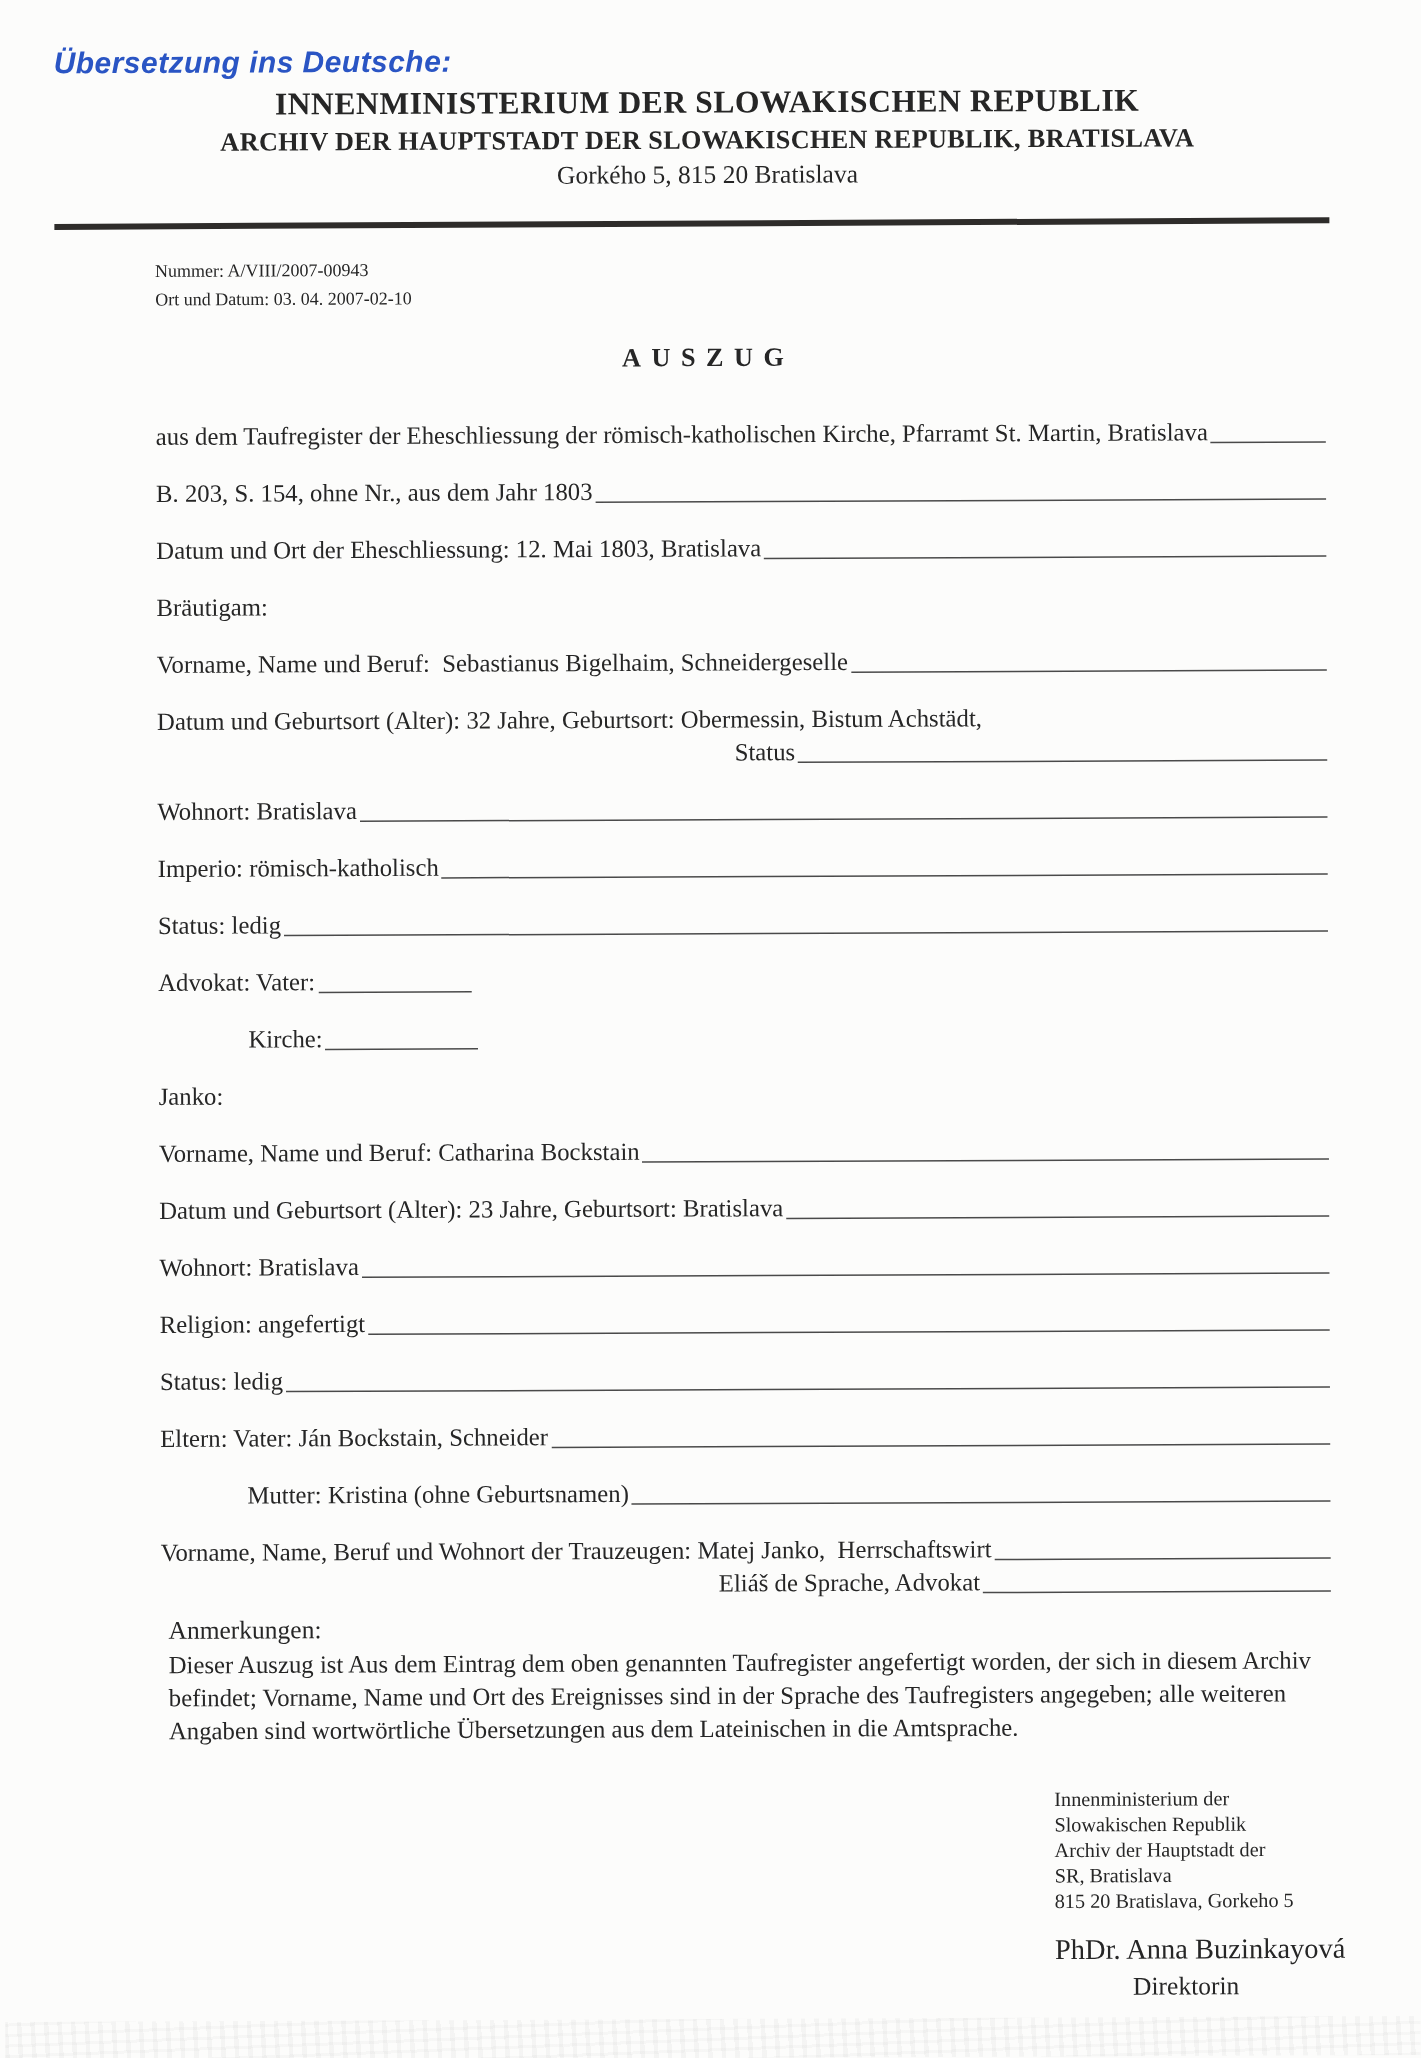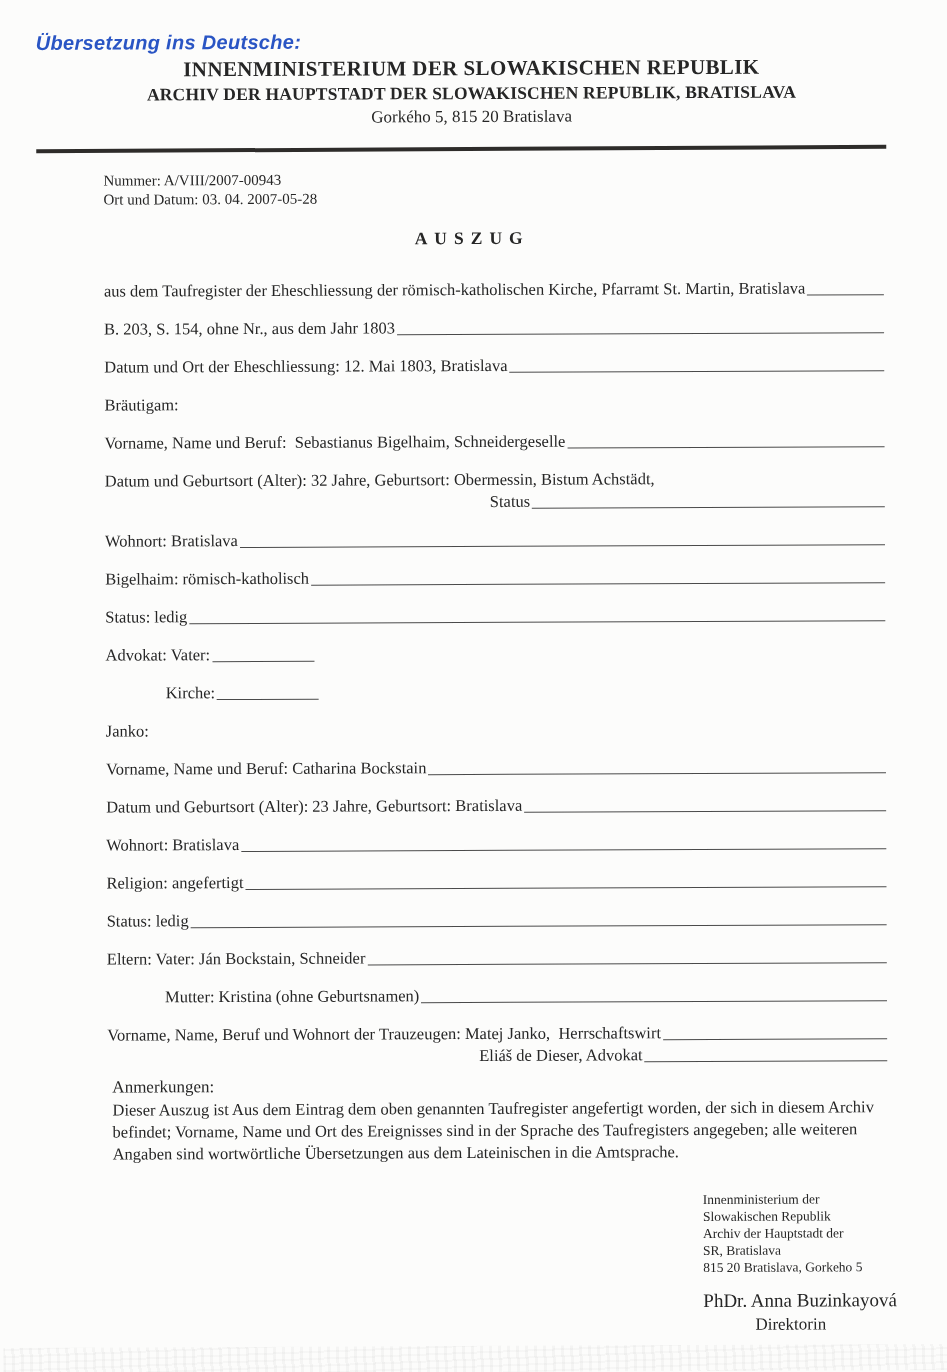--- a/index.html
+++ b/index.html
@@ -27,21 +27,21 @@
   .letterhead{ position:absolute; left:0; top:56px; width:947px; text-align:center; }
   .lh1{ font-size:21px; font-weight:bold; letter-spacing:0.4px; }
   .lh2{ font-size:17.5px; font-weight:bold; margin-top:2px; letter-spacing:0.2px; }
   .lh3{ font-size:17px; margin-top:3px; }
   .rule{
     position:absolute; left:38px; top:147px; width:850px; height:4px;
     background:#2e2c2a;
     transform:rotate(-0.05deg);
   }
   
-  .meta{ position:absolute; left:105px; top:170px; font-size:15px; line-height:19px; }
+  .meta{ position:absolute; left:105px; top:170px; font-size:12px; line-height:19px; }
   
   .doc-title{
     position:absolute; left:0; top:228px; width:947px; text-align:center;
     font-size:17.5px; font-weight:bold; letter-spacing:7px;
   }
   
   .form{ position:absolute; left:105px; top:262px; width:780px; }
   .row{ display:flex; align-items:flex-end; margin-top:17px; min-height:21px; font-size:16.5px; line-height:21px; }
   .row.tight{ margin-top:1px; }
   .row .label{ white-space:pre; }
@@ -74,21 +74,21 @@
   <div class="letterhead">
     <div class="lh1">INNENMINISTERIUM DER SLOWAKISCHEN REPUBLIK</div>
     <div class="lh2">ARCHIV DER HAUPTSTADT DER SLOWAKISCHEN REPUBLIK, BRATISLAVA</div>
     <div class="lh3">Gorkého 5, 815 20 Bratislava</div>
   </div>
 
   <div class="rule"></div>
 
   <div class="meta">
     <div>Nummer: A/VIII/2007-00943</div>
-    <div>Ort und Datum: 03. 04. 2007-05-28</div>
+    <div>Ort und Datum: 03. 04. 2007-02-10</div>
   </div>
 
   <div class="doc-title">AUSZUG</div>
 
   <div class="form" id="form-rows">
       <div class="row">
     <span class="label">aus dem Taufregister der Eheschliessung der römisch-katholischen Kirche, Pfarramt St. Martin, Bratislava</span>
     <span class="fill"></span>
   </div>
       <div class="row">
@@ -113,21 +113,21 @@
   </div>
       <div class="row tight" style="margin-left: 385px;">
     <span class="label">Status</span>
     <span class="fill"></span>
   </div>
       <div class="row">
     <span class="label">Wohnort: Bratislava</span>
     <span class="fill"></span>
   </div>
       <div class="row">
-    <span class="label">Bigelhaim: römisch-katholisch</span>
+    <span class="label">Imperio: römisch-katholisch</span>
     <span class="fill"></span>
   </div>
       <div class="row">
     <span class="label">Status: ledig</span>
     <span class="fill"></span>
   </div>
       <div class="row">
     <span class="label">Advokat: Vater:</span>
     <span class="short"></span>
   </div>
@@ -165,21 +165,21 @@
   </div>
       <div class="row" style="margin-left: 58px;">
     <span class="label">Mutter: Kristina (ohne Geburtsnamen)</span>
     <span class="fill"></span>
   </div>
       <div class="row">
     <span class="label">Vorname, Name, Beruf und Wohnort der Trauzeugen: Matej Janko,  Herrschaftswirt</span>
     <span class="fill"></span>
   </div>
       <div class="row tight" style="margin-left: 372px;">
-    <span class="label">Eliáš de Dieser, Advokat</span>
+    <span class="label">Eliáš de Sprache, Advokat</span>
     <span class="fill"></span>
   </div>
     </div>
 
   <div class="notes">
     <div class="heading">Anmerkungen:</div>
     <div id="notes-lines">
         <div class="nline">Dieser Auszug ist Aus dem Eintrag dem oben genannten Taufregister angefertigt worden, der sich in diesem Archiv</div>
         <div class="nline">befindet; Vorname, Name und Ort des Ereignisses sind in der Sprache des Taufregisters angegeben; alle weiteren</div>
         <div class="nline">Angaben sind wortwörtliche Übersetzungen aus dem Lateinischen in die Amtsprache.</div>

